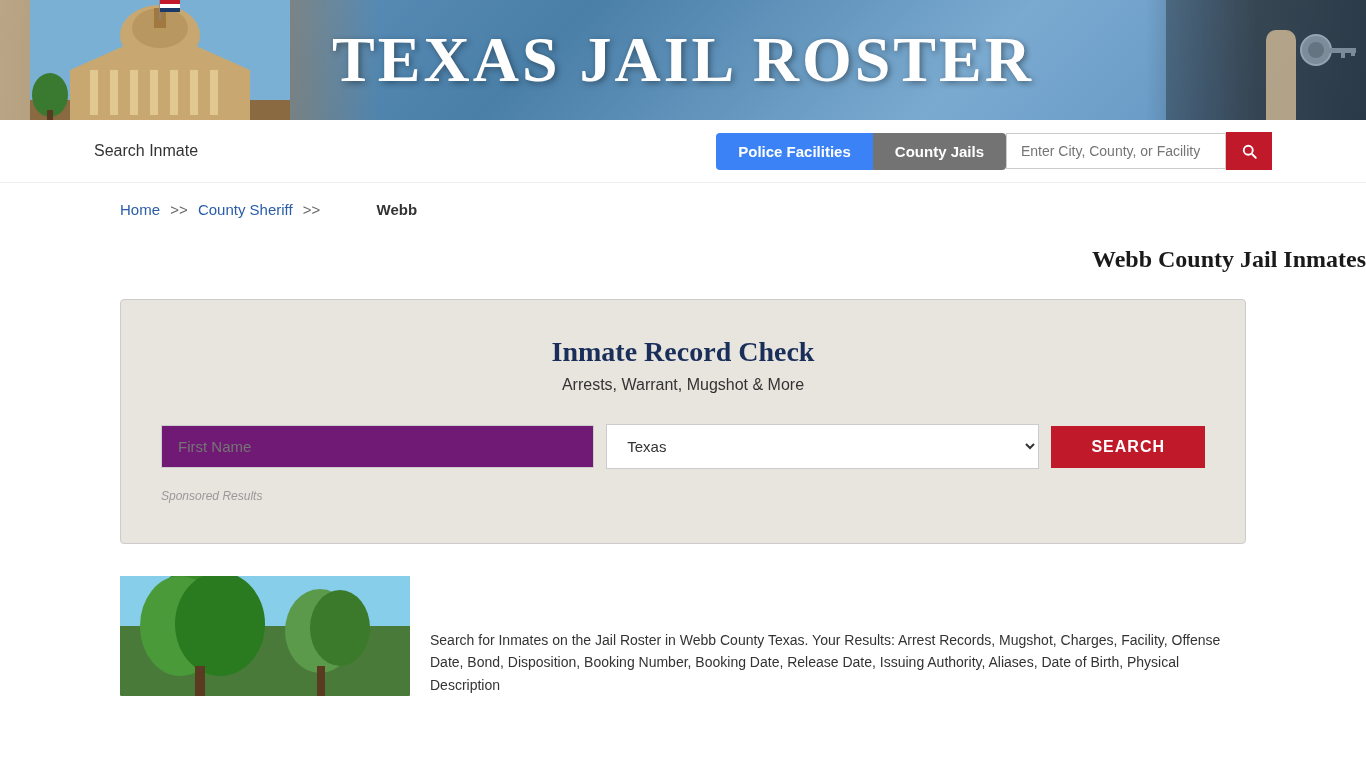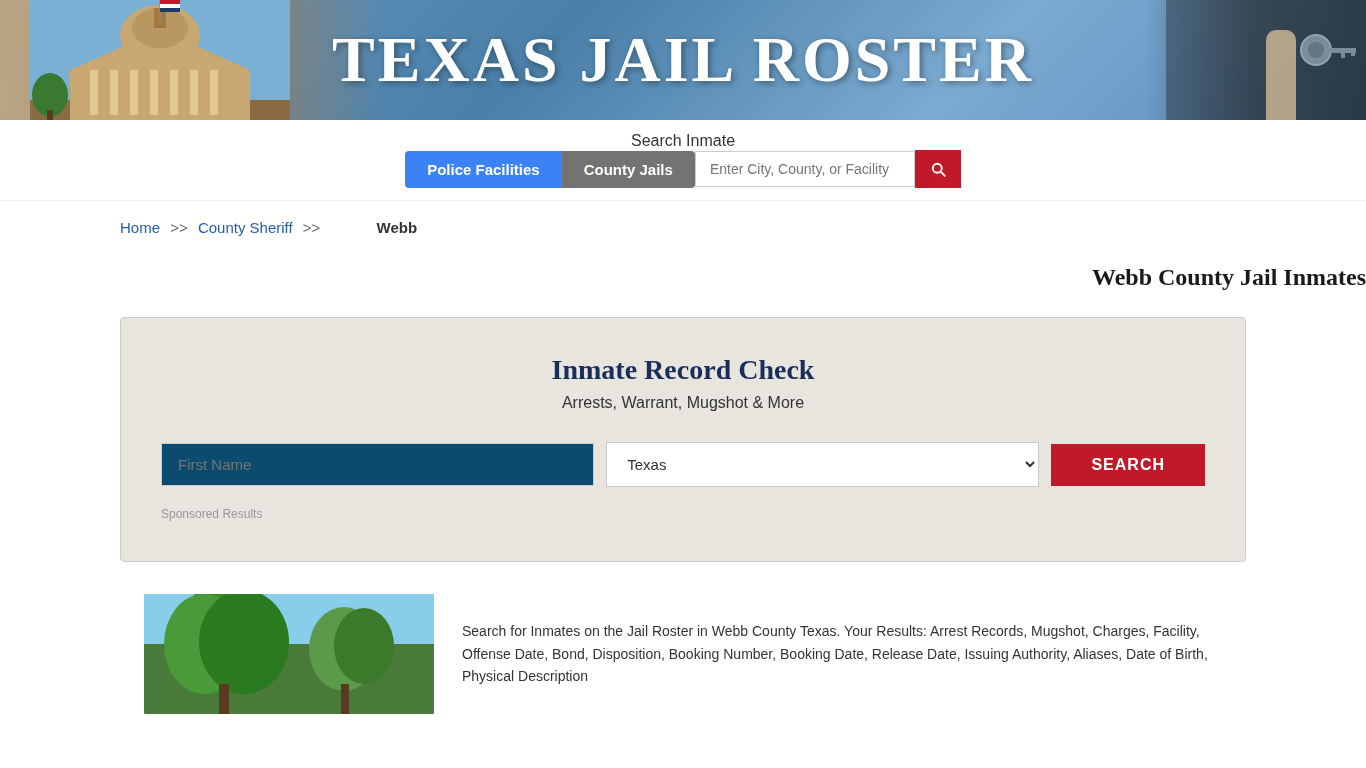--- a/index.html
+++ b/index.html
@@ -52,21 +52,20 @@
     }
 
     
     .navbar {
       display: flex;
       align-items: center;
       justify-content: space-between;
       padding: 12px 94px;
       background: #fff;
       border-bottom: 1px solid #eee;
-      flex-direction: column;
     }
     .navbar-left {
       font-size: 16px;
       color: #333;
       font-weight: 500;
     }
     .navbar-right {
       display: flex;
       align-items: center;
       gap: 0;
@@ -165,21 +164,21 @@
     .record-check-form {
       display: flex;
       gap: 12px;
       align-items: center;
     }
     .record-check-form input {
       flex: 1;
       padding: 12px 16px;
       font-size: 15px;
       border: 1px solid #ccc;
-      background: #0c4a6e;
+      background: #701a75;
       outline: none;
       color: #999;
     }
     .record-check-form select {
       flex: 1;
       padding: 12px 16px;
       font-size: 15px;
       border: 1px solid #ccc;
       background: #fff;
       outline: none;
@@ -194,29 +193,29 @@
       font-size: 16px;
       font-weight: bold;
       letter-spacing: 1px;
       cursor: pointer;
       text-transform: uppercase;
     }
     .sponsored-label {
       margin-top: 20px;
       font-size: 12px;
       color: #999;
+      font-style: italic;
     }
 
     
     .bottom-content {
       display: flex;
-      gap: 28px;
+      gap: 20px;
       padding: 16px 120px;
-      align-items: center;
-      margin-left: 24px;
+      align-items: flex-end;
     }
     .bottom-content .thumb {
       width: 290px;
       height: 120px;
       background: linear-gradient(135deg, #4a7a3a 0%, #5a9a4a 40%, #3a6a2a 70%, #2a5a20 100%);
       flex-shrink: 0;
       border-radius: 2px;
       overflow: hidden;
       position: relative;
     }

